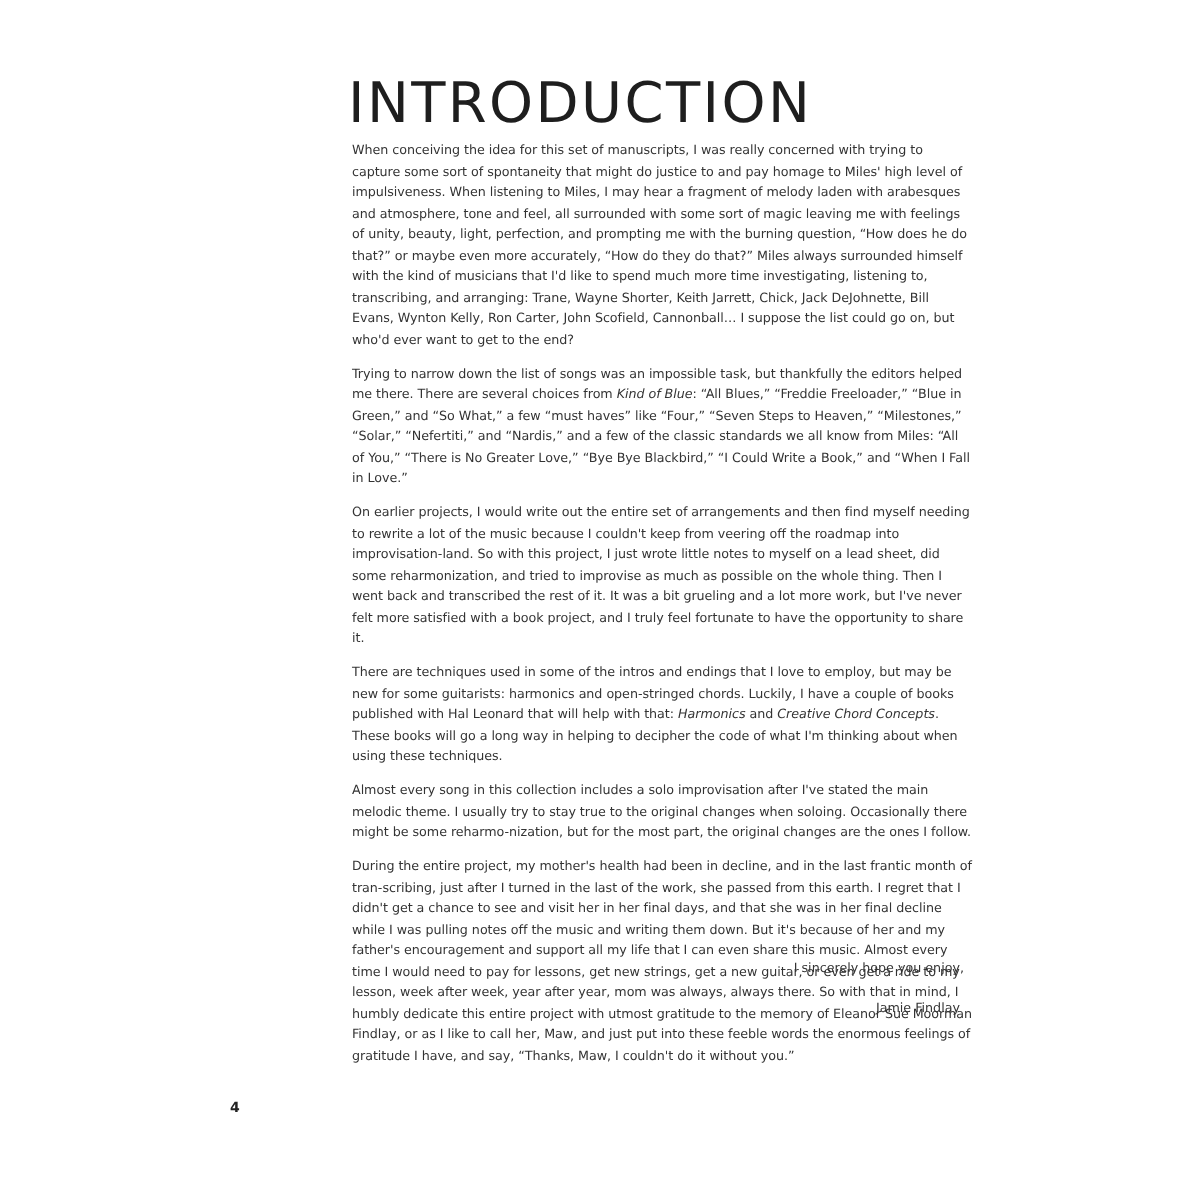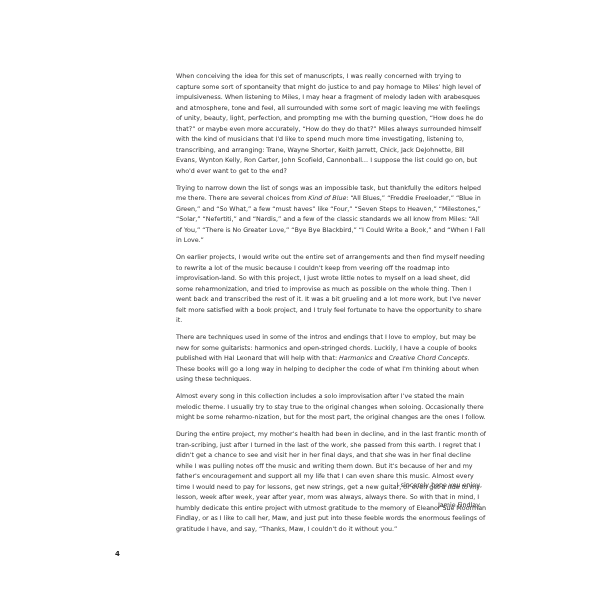--- a/index.html
+++ b/index.html
@@ -75,20 +75,21 @@
       top: 550px;
       font-size: 7px;
       font-weight: bold;
       color: #222222;
     }
   </style>
 </head>
 <body>
 
 <div class="page">
+  <h1 class="title">INTRODUCTION</h1>
 
   <div class="body-text">
     <p class="para">When conceiving the idea for this set of manuscripts, I was really concerned with trying to capture some sort of  spontaneity that might do justice to and pay  homage to Miles'  high level of impulsiveness. When listening to Miles, I may hear a fragment of melody laden with arabesques and atmosphere, tone and feel, all surrounded with some sort of magic leaving me with feelings of unity, beauty, light, perfection, and prompting me with the burning question, “How does he do that?” or maybe even more accurately, “How do they do that?” Miles always surrounded himself with the kind of musicians that I'd like to spend much more time investigating, listening to, transcribing, and arranging: Trane, Wayne Shorter, Keith Jarrett, Chick, Jack DeJohnette, Bill Evans, Wynton Kelly, Ron Carter, John Scofield, Cannonball… I suppose the list could go on, but who'd ever want to get to the end?</p>
     <p class="para">Trying to narrow down the list of songs was an impossible task, but thankfully the editors helped me there. There are several choices from <em>Kind of Blue</em>: “All Blues,”  “Freddie Freeloader,”  “Blue in Green,” and  “So What,” a few  “must haves” like  “Four,”  “Seven Steps to Heaven,”  “Milestones,”  “Solar,”  “Nefertiti,” and  “Nardis,” and a few of the classic standards we all know from Miles:  “All of You,”  “There is No Greater Love,”  “Bye Bye Blackbird,”  “I Could Write a Book,” and  “When I Fall in Love.”</p>
     <p class="para">On earlier projects, I would write out the entire set of arrangements and then find myself needing to rewrite a lot of the music because I couldn't keep from veering off the roadmap into improvisation-land. So with this project, I just wrote little notes to myself on a lead sheet, did some reharmonization, and tried to improvise as much as possible on the whole thing. Then I went back and transcribed the rest of it. It was a bit grueling and a lot more work, but I've never felt more satisfied with a book project, and I truly feel fortunate to have the opportunity to share it.</p>
     <p class="para">There are techniques used in some of the intros and endings that I love to employ, but may be new for some guitarists: harmonics and open-stringed chords. Luckily, I have a couple of books published with Hal Leonard that will help with that: <em>Harmonics</em> and <em>Creative Chord Concepts</em>. These books will go a long way in helping to decipher the code of what I'm thinking about when using these techniques.</p>
     <p class="para">Almost every song in this collection includes a solo improvisation after I've stated the main melodic theme. I usually try to stay true to the original changes when soloing. Occasionally there might be some reharmo-nization, but for the most part, the original changes are the ones I follow.</p>
     <p class="para">During the entire project, my mother's health had been in decline, and in the last frantic month of tran-scribing, just after I turned in the last of the work, she passed from this earth. I regret that I didn't get a chance to see and visit her in her final days, and that she was in her final decline while I was pulling notes off the music and writing them down. But it's because of her and my father's encouragement and support all my life that I can even share this music. Almost every time I would need to pay for lessons, get new strings, get a new guitar, or even get a ride to my lesson, week after week,  year after year, mom was always, always there. So with that in mind, I humbly dedicate this entire project with utmost gratitude to the memory of Eleanor Sue Moorman Findlay, or as I like to call her, Maw, and just put into these feeble words the enormous feelings of gratitude I have, and say, “Thanks, Maw, I couldn't do it without you.”</p>
   </div>
 

